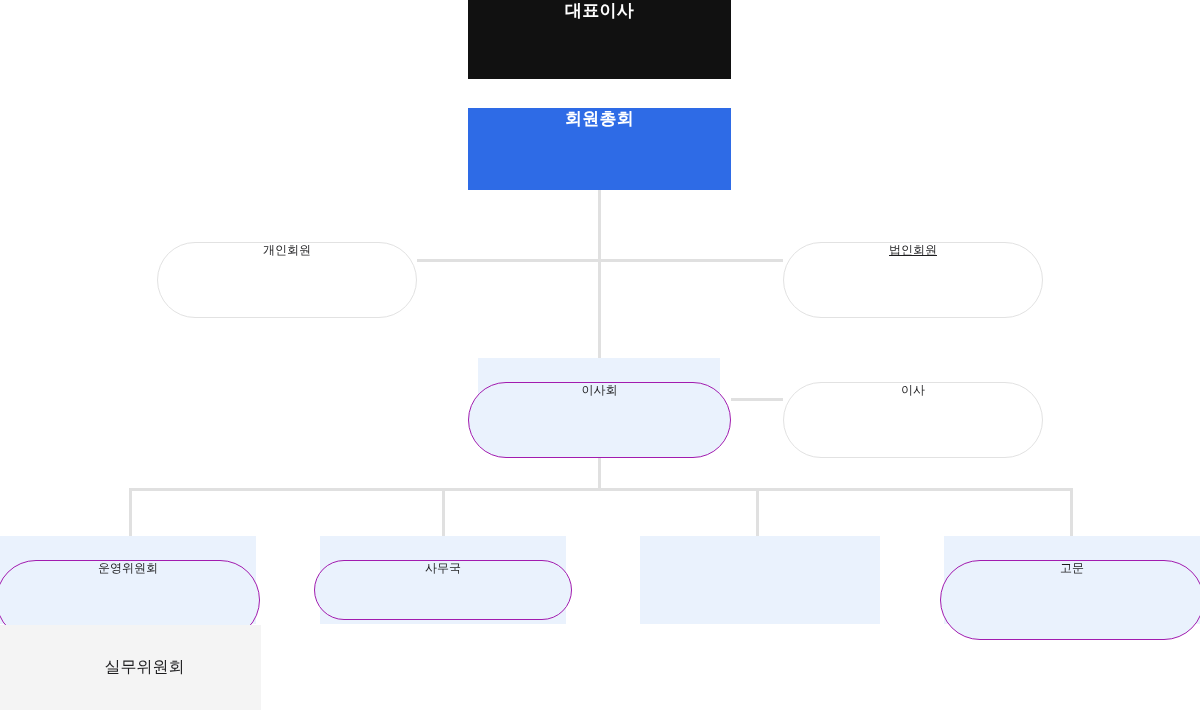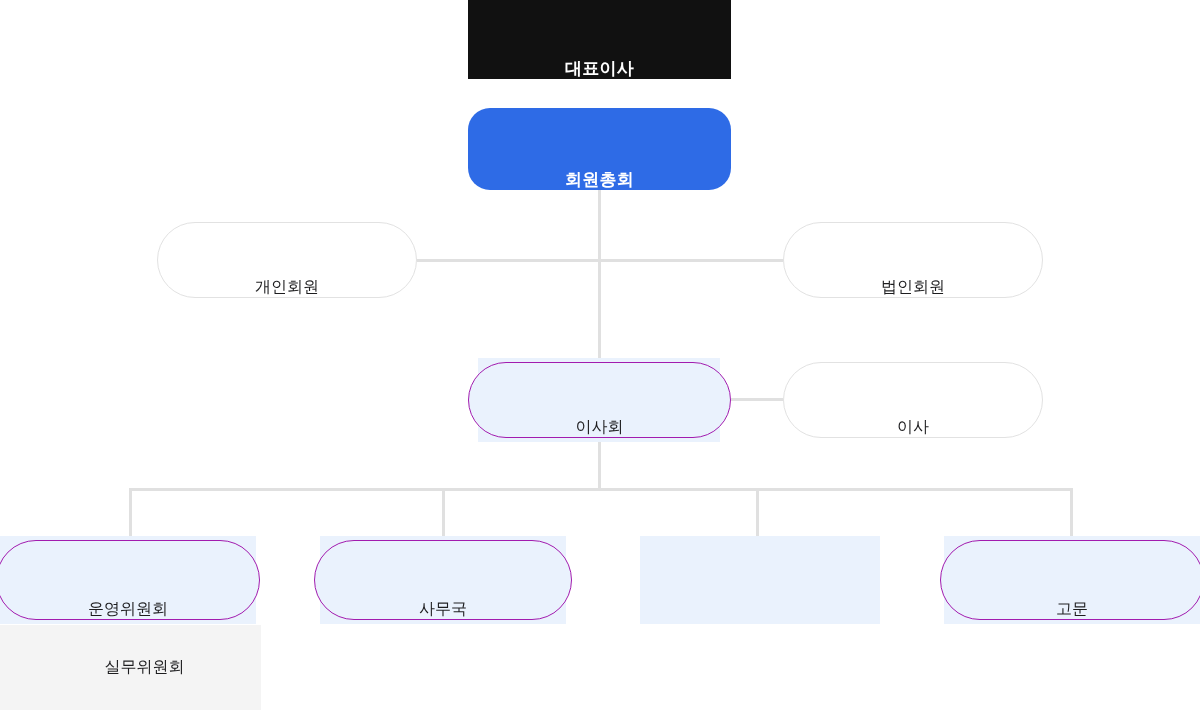--- a/index.html
+++ b/index.html
@@ -12,42 +12,43 @@
   #chart{position:relative;width:1200px;height:710px;}
 
   
   .conn{position:absolute;background:#e0e0e0;}
   .conn-v{width:3px;}
   .conn-h{height:3px;}
 
   
   .node{
     position:absolute;
-    display:flex;align-items:flex-end;justify-content:center;
+    display:flex;align-items:flex-start;justify-content:center;
     box-sizing:border-box;
     text-align:center;
     line-height:1.25;
     white-space:nowrap;
   }
 
   
   .node-rect{
     color:#ffffff;
     font-weight:bold;
     font-size:17px;
     letter-spacing:0.3px;
   }
   .node-dark{background:#111111;}
-  .node-blue{background:#2E6BE6;border-radius:22px;}
+  .node-blue{background:#2E6BE6;}
 
   
   .node-pill{
     border-radius:999px;
-    font-size:16px;
+    font-size:12px;
     color:#1d1d1f;
+    margin-top:20px;
   }
   .pill-white{
     background:#ffffff;
     border:1px solid #e2e2e2;
   }
   .pill-blue{
     background:#eaf2fd;
     border:1px solid #a21caf;
   }
 
@@ -99,37 +100,37 @@
   </div>
 
   <div class="node node-rect node-blue" style="left:468px;top:108px;width:263px;height:82px;">
     <span class="lbl">회원총회</span>
   </div>
 
   <div class="node node-pill pill-white" style="left:157px;top:222px;width:260px;height:76px;">
     <span class="lbl">개인회원</span>
   </div>
 
-  <div class="node node-pill pill-white" style="left:783px;top:222px;width:260px;height:76px;">
+  <div class="node node-pill pill-white" style="left:783px;top:222px;width:260px;height:76px;text-decoration:underline;">
     <span class="lbl">법인회원</span>
   </div>
 
   <div class="node node-pill pill-blue" style="left:468px;top:362px;width:263px;height:76px;">
     <span class="lbl">이사회</span>
   </div>
 
   <div class="node node-pill pill-white" style="left:783px;top:362px;width:260px;height:76px;">
     <span class="lbl">이사</span>
   </div>
 
   <div class="node node-pill pill-blue" style="left:-4px;top:540px;width:264px;height:80px;">
     <span class="lbl">운영위원회</span>
   </div>
 
-  <div class="node node-pill pill-blue" style="left:314px;top:540px;width:258px;height:80px;">
+  <div class="node node-pill pill-blue" style="left:314px;top:540px;width:258px;height:60px;">
     <span class="lbl">사무국</span>
   </div>
 
 
   <div class="node node-pill pill-blue" style="left:940px;top:540px;width:264px;height:80px;">
     <span class="lbl">고문</span>
   </div>
 
   <div class="node node-gray" style="left:0px;top:625px;width:261px;height:85px;padding-left:28px;">
     <span class="lbl">실무위원회</span>

